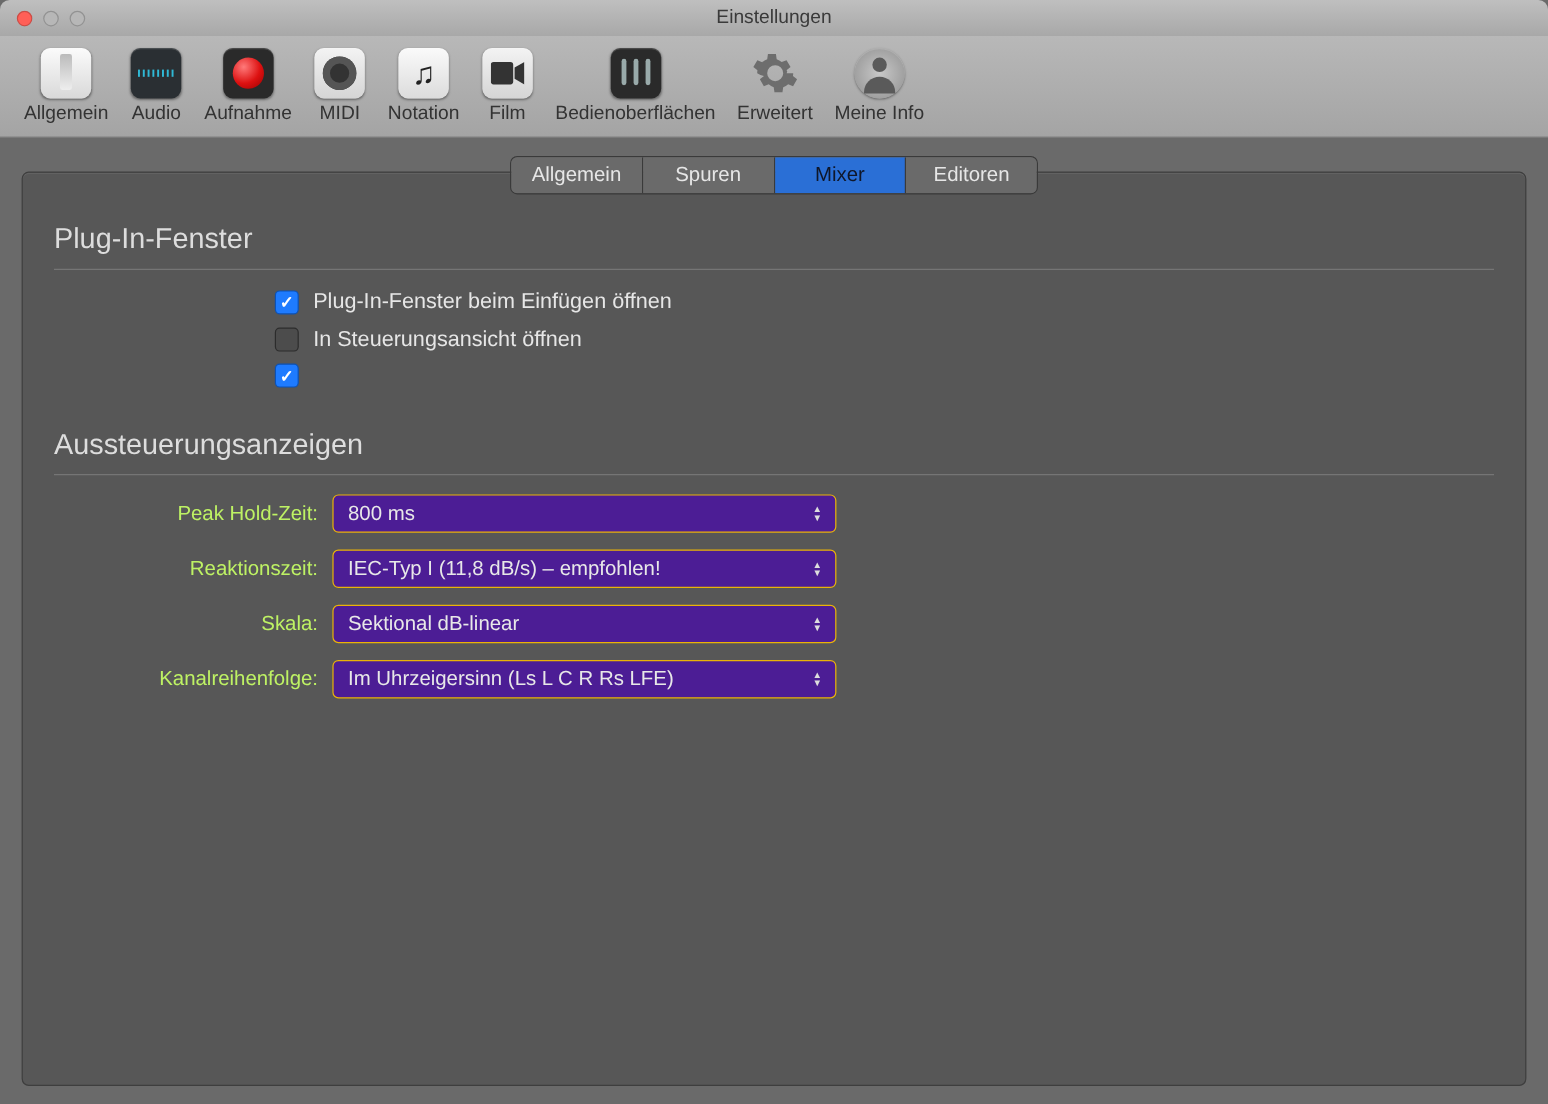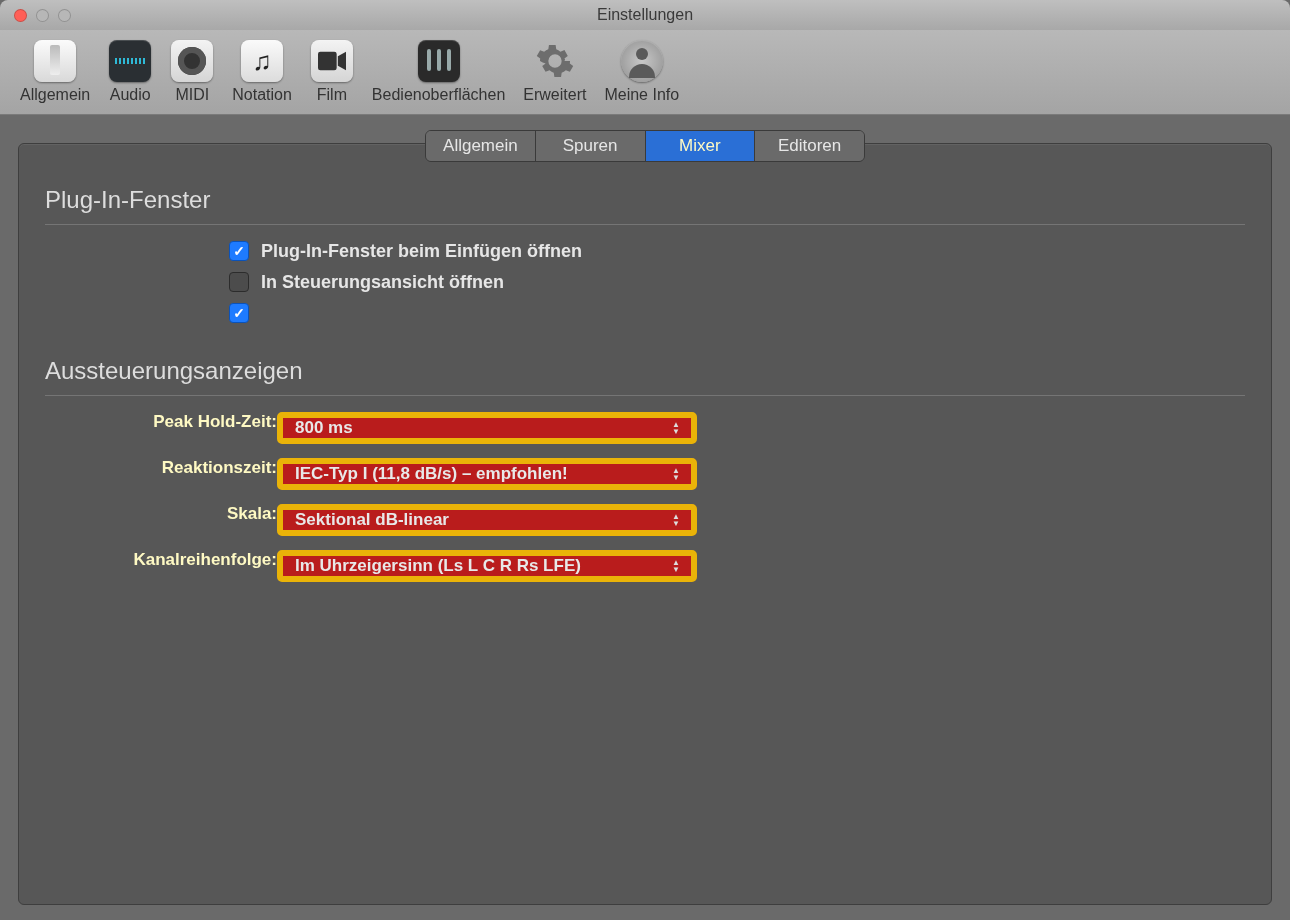--- a/index.html
+++ b/index.html
@@ -120,50 +120,50 @@
     flex: 1;
     background: #6a6a6a;
     color: #e6e6e6;
     font-size: 17px;
     border: none;
     border-right: 1px solid #3a3a3a;
     padding: 5px 0;
     cursor: default;
   }
   .seg button:last-child{border-right:none;}
-  .seg button.active { background:#2a6fd6; color:#fef9c3; }
+  .seg button.active { background:#2a6fd6; color:#0f172a; }
 
   
   .section { padding: 24px 26px 0; }
   .section h3 {
     font-weight: 400;
     font-size: 24px;
     color: #ddd;
     border-bottom: 1px solid rgba(255,255,255,.18);
     padding-bottom: 10px;
     margin-bottom: 16px;
   }
-  .row { display:flex; margin: 10px 0; font-weight: bold; }
-  .row-label { width: 232px; text-align:right; color:#fef9c3; font-size:17px;}
+  .row { display:flex; align-items:center; margin: 10px 0; }
+  .row-label { width: 232px; text-align:right; color:#bef264; padding-right:12px; font-size:17px;}
   .chk {
     width:20px;height:20px;border-radius:4px;
     border:1px solid #2c2c2c;
     display:inline-flex;align-items:center;justify-content:center;
     margin-right:12px;flex:none;
   }
   .chk.checked { background:#1e7bff; border-color:#0b52b8; }
   .chk.checked::after{content:"✓";color:#fff;font-size:14px;font-weight:bold;line-height:1;}
   .chk.unchecked{ background:#4c4c4c; }
   .opt-text{ color:#e6e6e6; font-size:18px; }
 
   .select {
     width: 420px;
     height: 32px;
-    background:#b91c1c;
-    border:6px solid #eab308;
+    background:#4c1d95;
+    border:1px solid #eab308;
     border-radius:5px;
     display:flex;align-items:center;justify-content:space-between;
     padding:0 4px 0 12px;
     color:#e8e8e8;
     font-size:17px;
   }
   .sel-arrows{
     width:22px;height:22px;border-radius:4px;
     display:flex;flex-direction:column;align-items:center;justify-content:center;
     font-size:8px;line-height:7px;color:#ddd;
@@ -183,20 +183,24 @@
 </div>
 
 <div class="toolbar">
   <div class="tb-item">
     <div class="tb-icon ic-allg"></div>
     <div class="tb-label">Allgemein</div>
   </div>
   <div class="tb-item">
     <div class="tb-icon ic-audio"></div>
     <div class="tb-label">Audio</div>
+  </div>
+  <div class="tb-item">
+    <div class="tb-icon ic-rec"></div>
+    <div class="tb-label">Aufnahme</div>
   </div>
   <div class="tb-item">
     <div class="tb-icon ic-midi"></div>
     <div class="tb-label">MIDI</div>
   </div>
   <div class="tb-item">
     <div class="tb-icon ic-notation">♫</div>
     <div class="tb-label">Notation</div>
   </div>
   <div class="tb-item">

